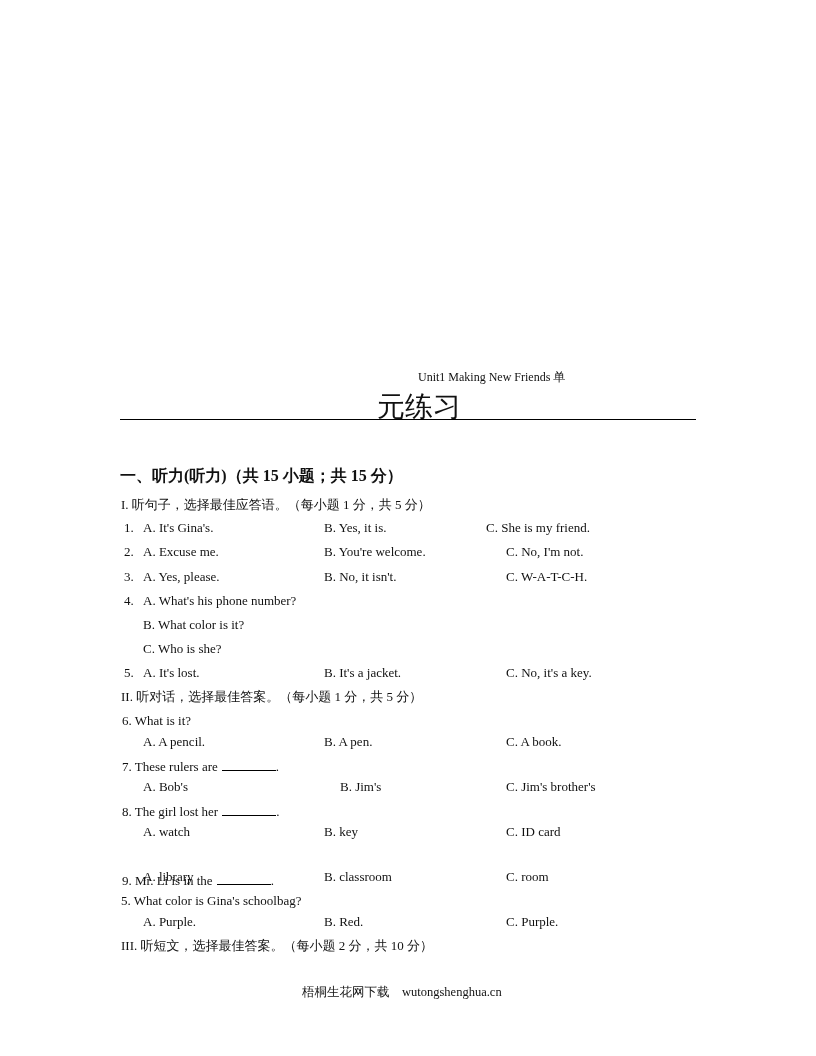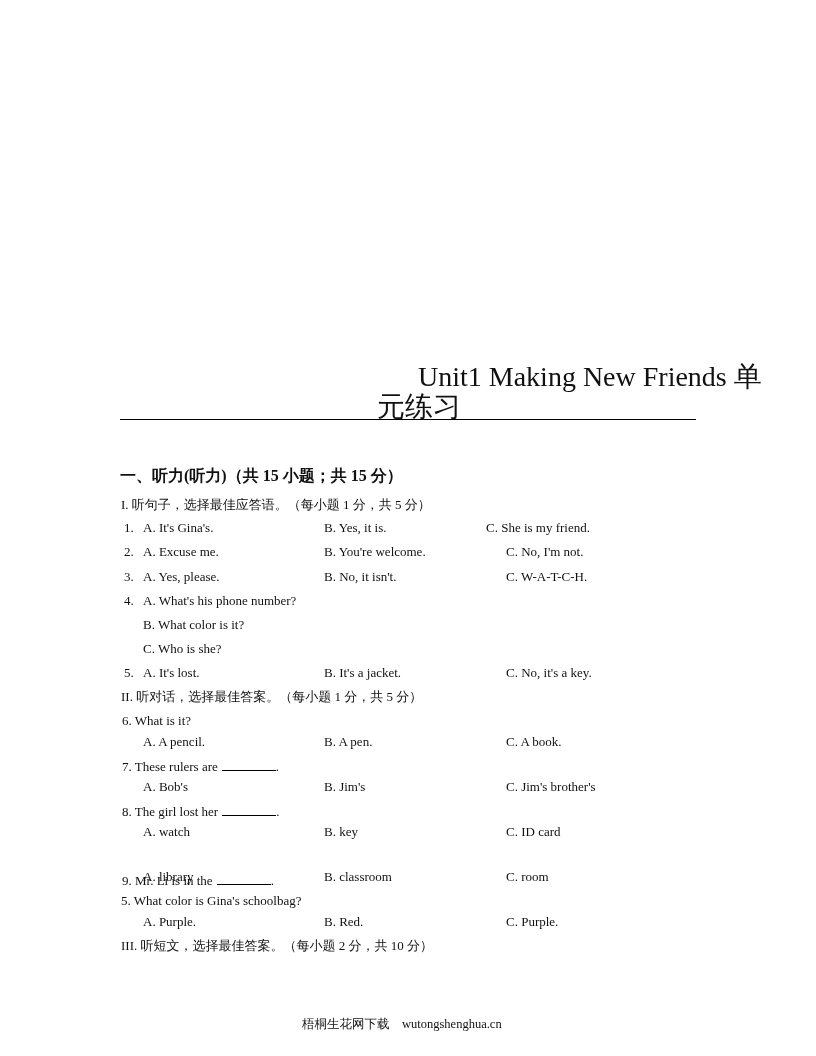--- a/index.html
+++ b/index.html
@@ -1,18 +1,18 @@
 <!DOCTYPE html>
 <html><head>
 <meta charset="utf-8">
 <style>
   html, body { margin: 0; padding: 0; background: #ffffff; }
   body { width: 816px; height: 1056px; position: relative; overflow: hidden;
          font-family: "Liberation Serif", "DejaVu Serif", serif; color: #111; }
-  .title1 { position: absolute; left: 418px; top: 364px; font-size: 28px; line-height: 26px; white-space: nowrap; }
+  .title1 { position: absolute; left: 418px; top: 364px; font-size: 12px; line-height: 26px; white-space: nowrap; }
   .title2 { position: absolute; left: 377px; top: 394px; font-size: 28px; line-height: 26px; white-space: nowrap; }
   .rule { position: absolute; left: 120px; top: 419px; width: 576px; height: 0; border-top: 1px solid #000; }
   .section { position: absolute; left: 120px; top: 466px; font-size: 16px; font-weight: bold; line-height: 20px; white-space: nowrap; }
   .line { position: absolute; font-size: 13px; line-height: 16px; white-space: nowrap; }
   .blank { display: inline-block; width: 54px; border-bottom: 1px solid #000; height: 12px; vertical-align: baseline; margin-left: 4px; }
   .footer { position: absolute; left: 302px; top: 984px; font-size: 12.5px; white-space: nowrap; }
 </style>
 </head>
 <body>
 
@@ -61,21 +61,21 @@
   <span class="line" style="left:122px; top:713px;">6. What is it?</span>
   <span class="line" style="left:143px; top:734px;">A. A pencil.</span>
   <span class="line" style="left:324px; top:734px;">B. A pen.</span>
   <span class="line" style="left:506px; top:734px;">C. A book.</span>
 </div>
 <div>
   <span class="line" style="left:122px; top:758px;">
     <span>7. These rulers are</span><span class="blank"></span><span>.</span>
   </span>
   <span class="line" style="left:143px; top:779px;">A. Bob's</span>
-  <span class="line" style="left:324px; top:779px;">B. Jim's</span>
+  <span class="line" style="left:340px; top:779px;">B. Jim's</span>
   <span class="line" style="left:506px; top:779px;">C. Jim's brother's</span>
 </div>
 <div>
   <span class="line" style="left:122px; top:803px;">
     <span>8. The girl lost her</span><span class="blank"></span><span>.</span>
   </span>
   <span class="line" style="left:143px; top:824px;">A. watch</span>
   <span class="line" style="left:324px; top:824px;">B. key</span>
   <span class="line" style="left:506px; top:824px;">C. ID card</span>
 </div>
@@ -89,13 +89,13 @@
 </div>
 <div>
   <span class="line" style="left:121px; top:893px;">5. What color is Gina's schoolbag?</span>
   <span class="line" style="left:143px; top:914px;">A. Purple.</span>
   <span class="line" style="left:324px; top:914px;">B. Red.</span>
   <span class="line" style="left:506px; top:914px;">C. Purple.</span>
 </div>
 
 <div class="line" style="left:121px; top:938px;">III. 听短文，选择最佳答案。（每小题 2 分，共 10 分）</div>
 
-<div class="footer" style="white-space:pre;margin-top:32px;">梧桐生花网下载    wutongshenghua.cn</div>
+<div class="footer" style="white-space:pre;">梧桐生花网下载    wutongshenghua.cn</div>
 
 </body></html>

